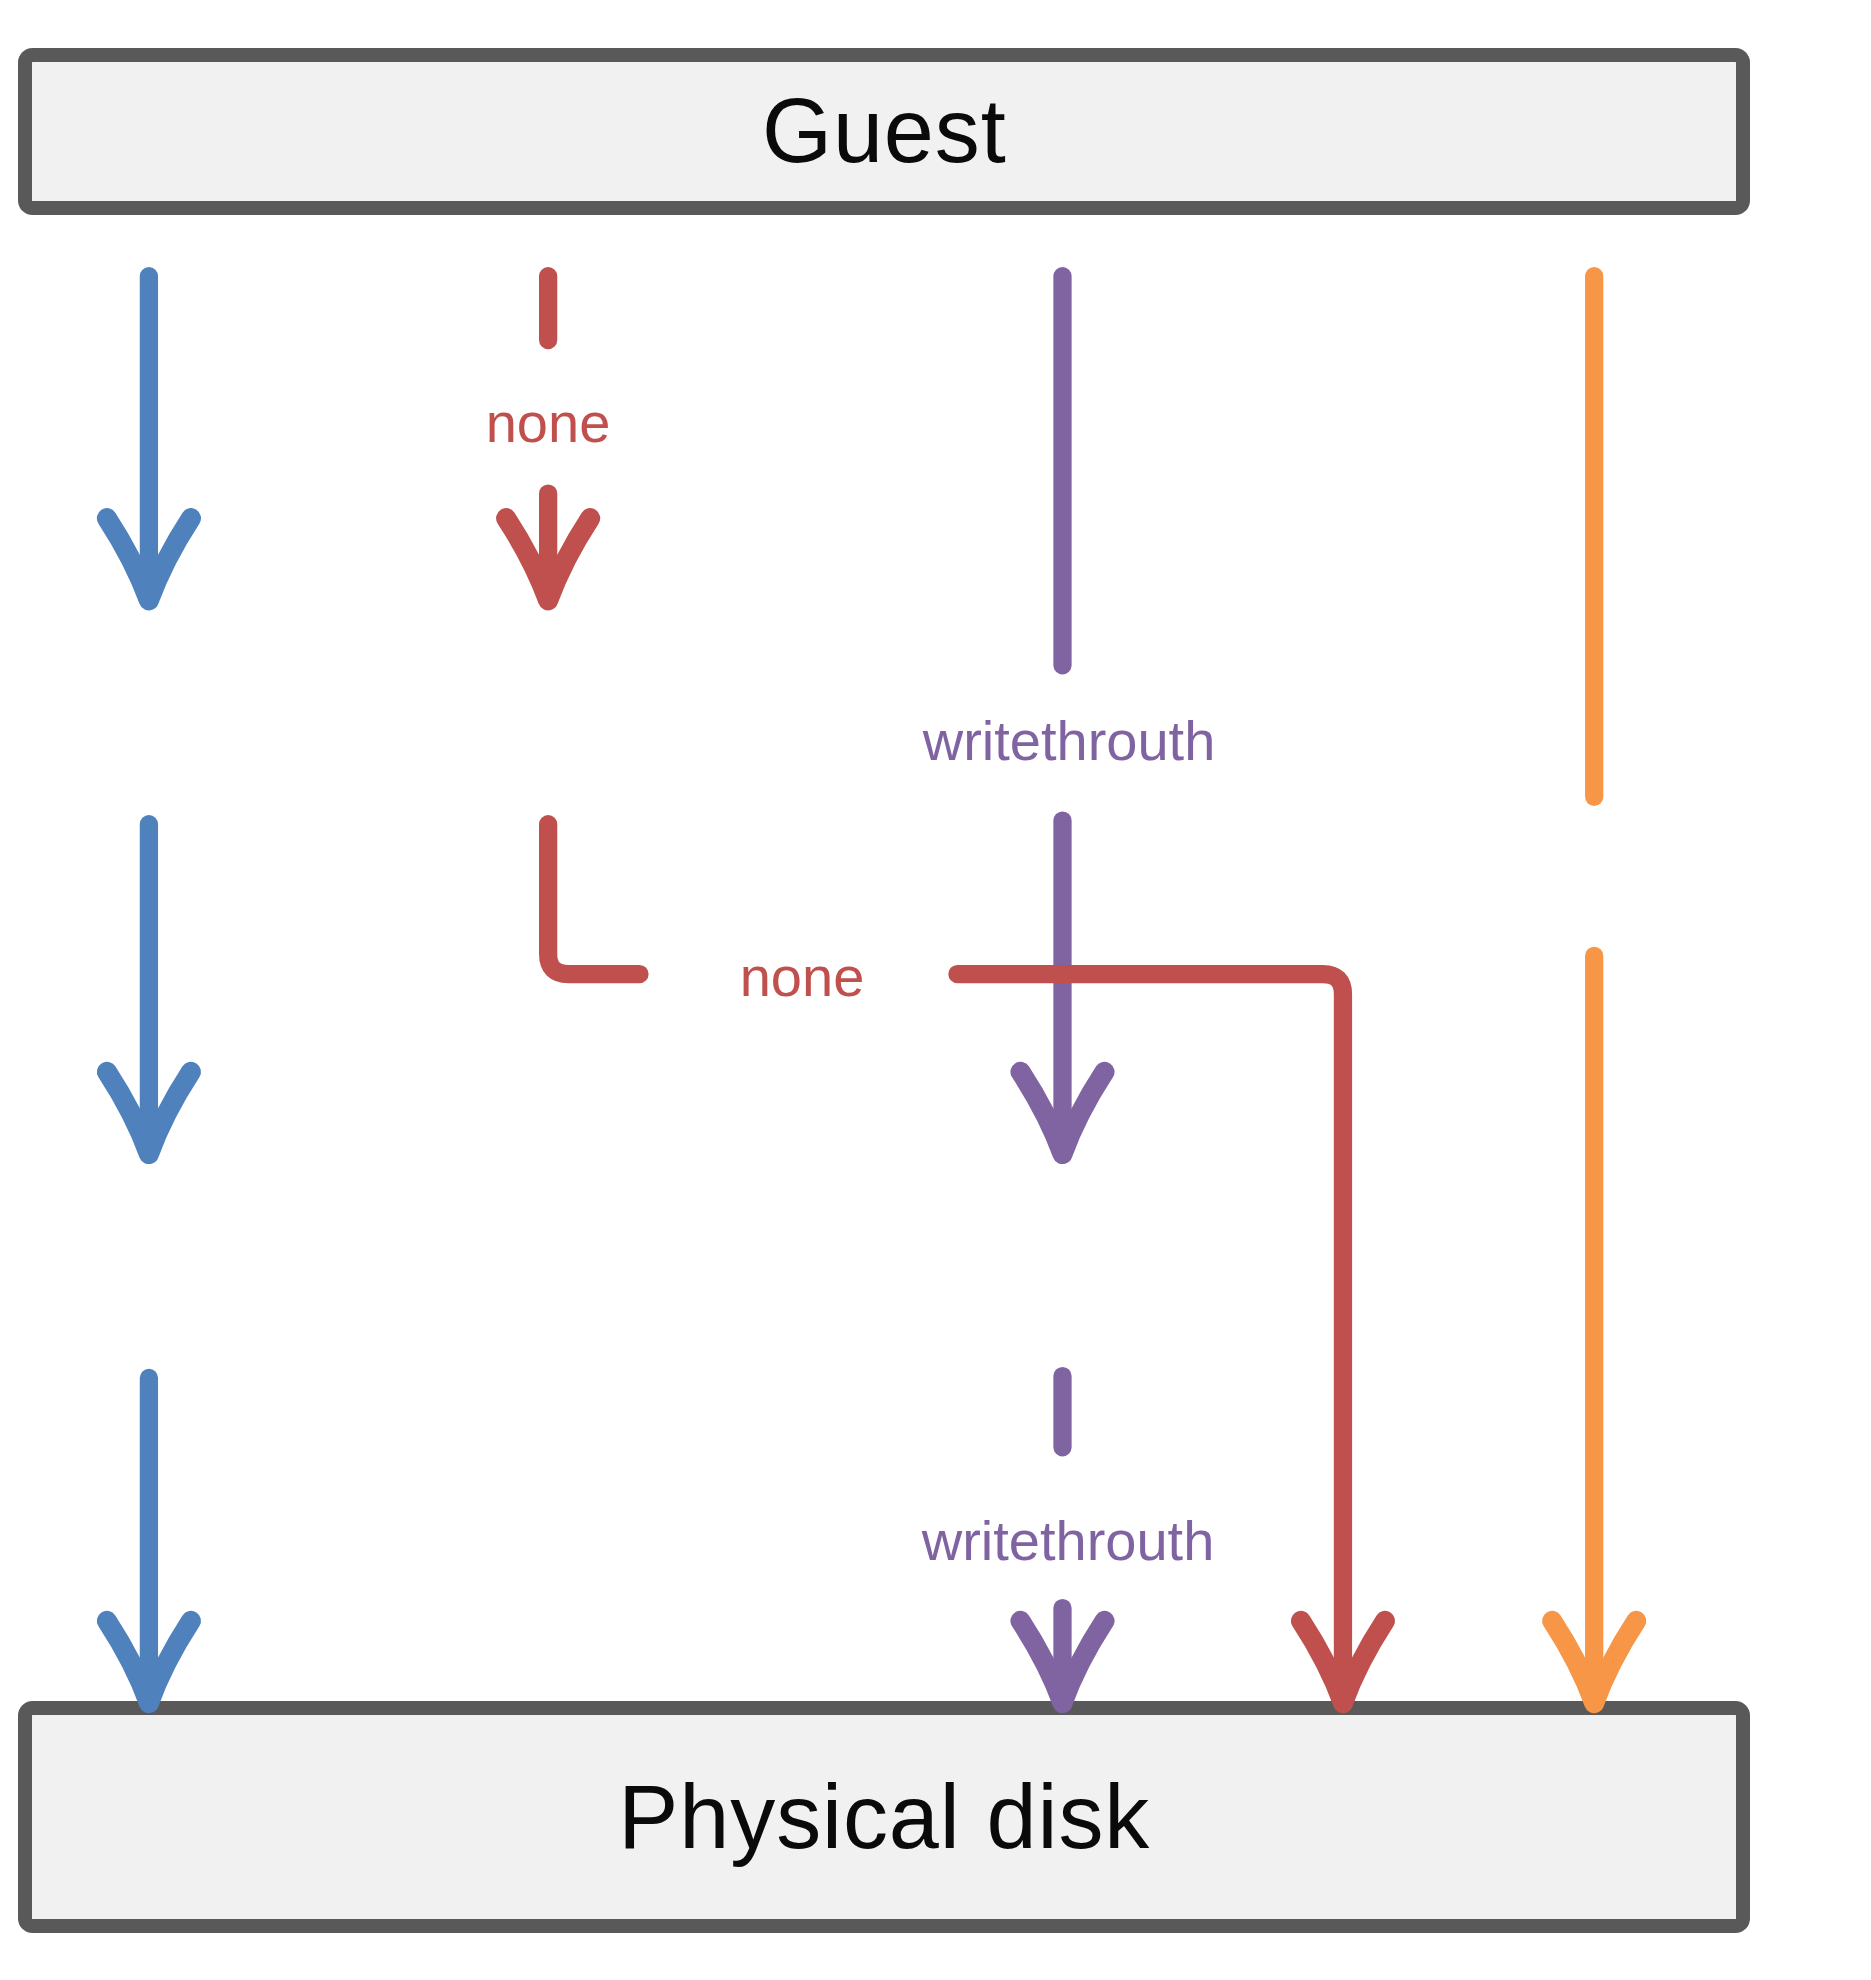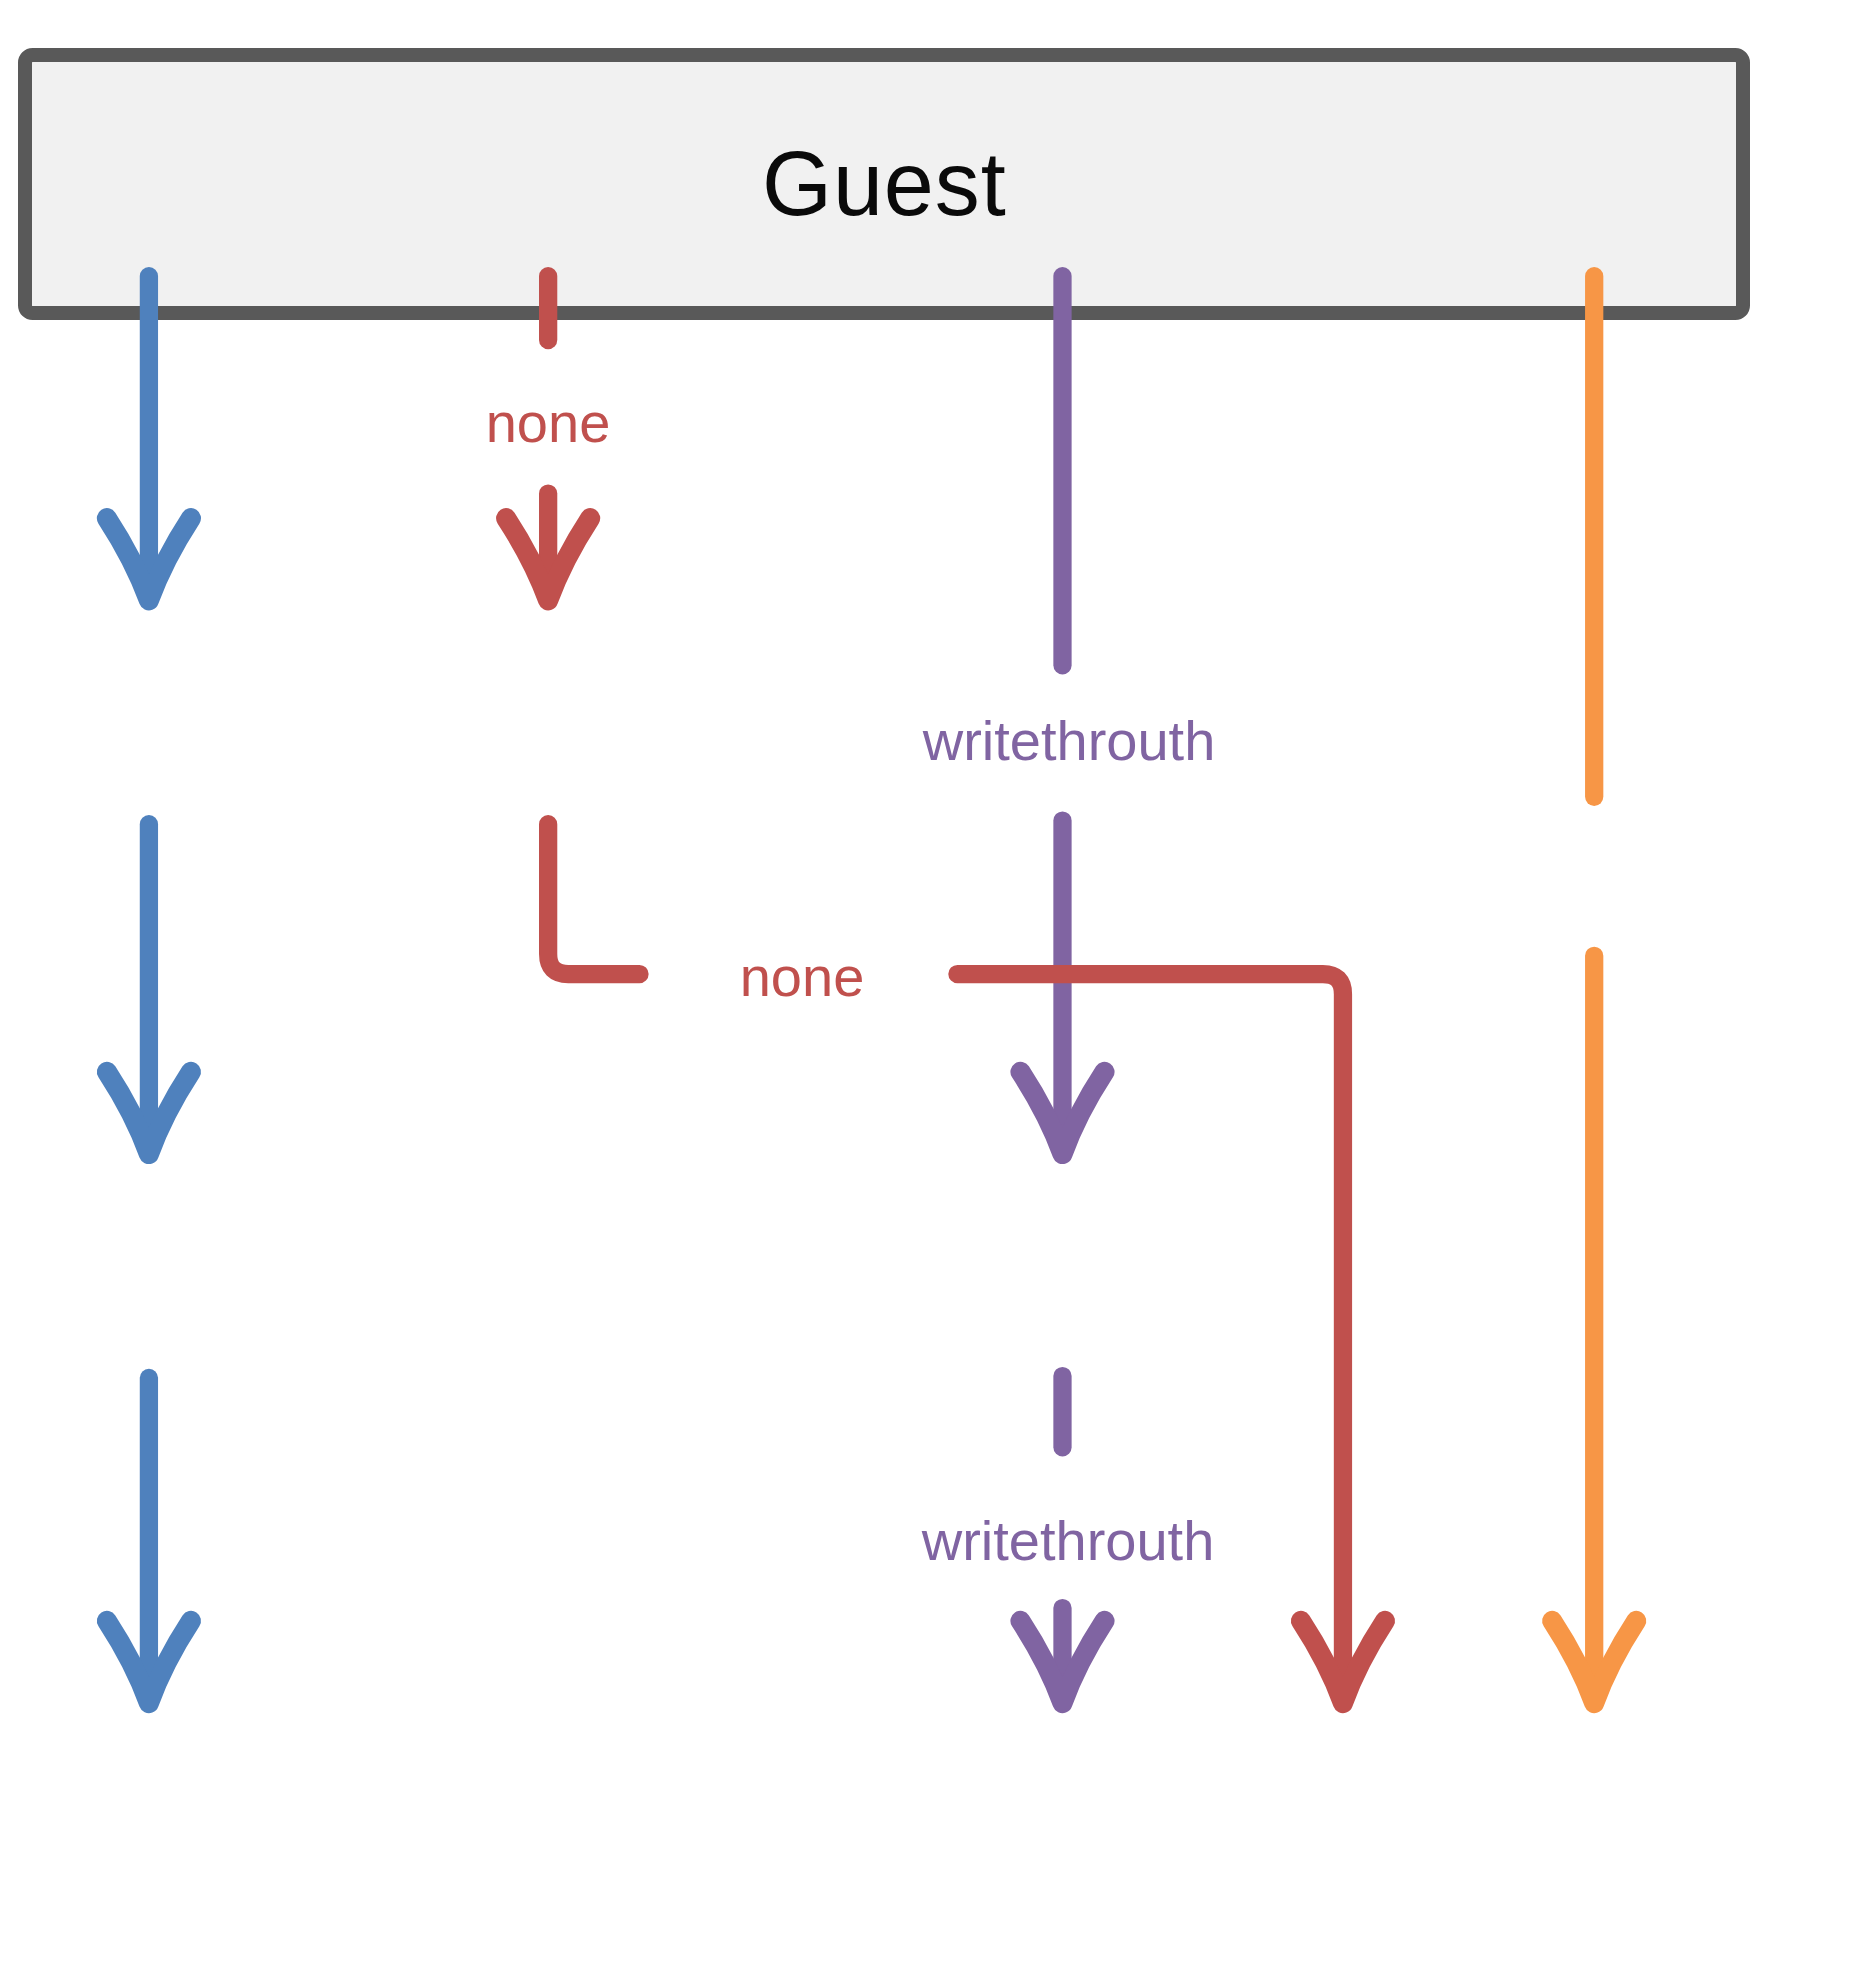--- a/index.html
+++ b/index.html
@@ -22,21 +22,21 @@
     border-radius:14.6px;
     display:flex;align-items:center;justify-content:center;
     z-index:2;
   }
   .node-box .node-label{
     font-size:90px;
     color:#0a0a0a;
     letter-spacing:0.9px;
     white-space:nowrap;
   }
-  #guest-box{left:18.3px;top:48px;width:1732px;height:272px;}
+  #guest-box{left:18.3px;top:48px;width:1732px;height:167px;}
   #qemu-box{left:19px;top:597px;width:660px;height:233px;}
   #host-box{left:21px;top:1151px;width:1191px;height:228px;}
   #disk-box{left:18.3px;top:1701px;width:1732px;height:232px;}
 
   .edge-label{
     position:absolute;
     transform:translate(-50%,-50%);
     font-size:56px;
     white-space:nowrap;
     z-index:4;
@@ -54,20 +54,23 @@
   .stem{fill:none;stroke-width:20;stroke-linecap:round;stroke-linejoin:round;}
   .head{fill:none;stroke-width:22;stroke-linecap:round;stroke-linejoin:round;}
 </style>
 </head>
 <body>
 
 <div id="canvas">
 
   <div class="node-box" id="guest-box">
     <span class="node-label">Guest</span>
+  </div>
+  <div class="node-box" id="disk-box">
+    <span class="node-label">Physical disk</span>
   </div>
 
   <svg class="arrow-layer" viewBox="0 0 2048 2168" xmlns="http://www.w3.org/2000/svg">
 
     <path class="stem stroke-blue" d="M163,302 V651"></path>
     <path class="head stroke-blue" d="M117,567 Q147,613 163,657 Q179,613 209,567"></path>
     <path class="stem stroke-blue" d="M163,902 V1257"></path>
     <path class="head stroke-blue" d="M117,1173 Q147,1219 163,1263 Q179,1219 209,1173"></path>
     <path class="stem stroke-blue" d="M163,1508 V1858"></path>
     <path class="head stroke-blue" d="M117,1774 Q147,1820 163,1864 Q179,1820 209,1774"></path>

